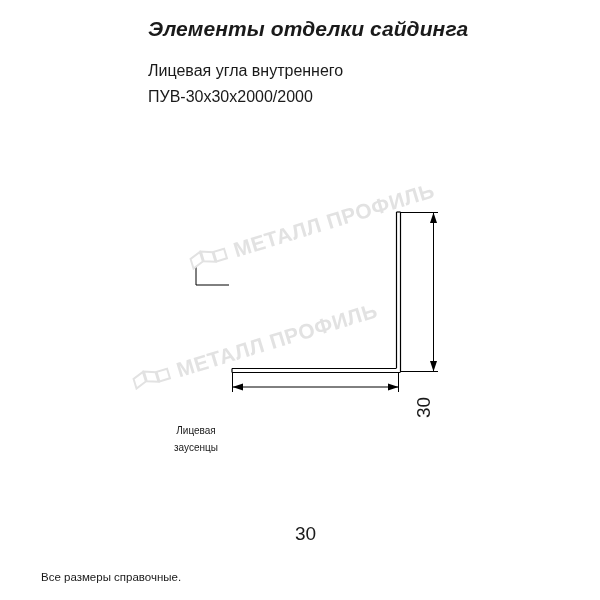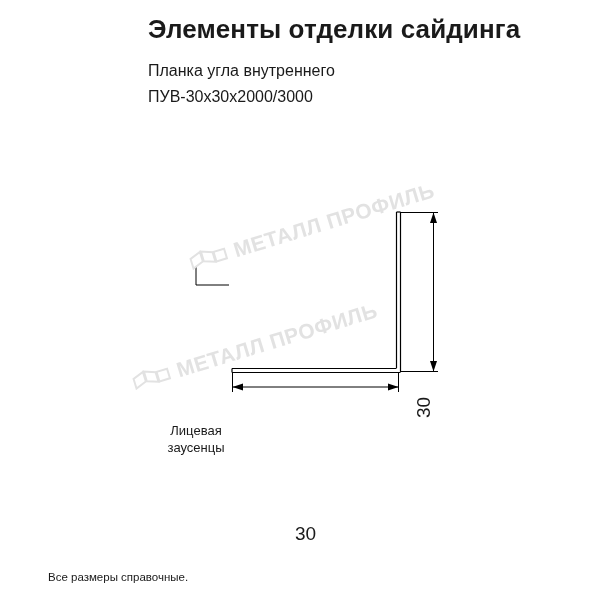--- a/index.html
+++ b/index.html
@@ -21,25 +21,26 @@
     height: 600px;
   }
   
   .header {
     position: absolute;
     left: 148px;
     top: 16px;
     width: 440px;
   }
   .title-main {
-    font-size: 26px;
+    font-size: 21px;
     font-weight: bold;
     line-height: 26px;
     margin: 0 0 18px 0;
     letter-spacing: 0.1px;
+    font-style: italic;
   }
   .title-sub {
     font-size: 16px;
     line-height: 22px;
     margin: 0;
   }
   .title-sub2 {
     font-size: 16px;
     line-height: 22px;
     margin: 4px 0 0 0;
@@ -70,21 +71,21 @@
   .wm-1 { left: 185px; top: 215px; transform: rotate(-17deg); }
   .wm-2 { left: 128px; top: 335px; transform: rotate(-17deg); }
   .wm-logo {
     display: inline-block;
     vertical-align: middle;
     margin-right: 6px;
   }
   
   .lbl {
     position: absolute;
-    font-size: 13px;
+    font-size: 10px;
     line-height: 17px;
     color: #1a1a1a;
     white-space: nowrap;
   }
   .lbl-face {
     left: 150px;
     top: 272px;
     text-align: center;
     width: 92px;
   }
@@ -96,38 +97,38 @@
   .lbl-dim-right {
     left: 415px;
     top: 268px;
     font-size: 19px;
     transform: rotate(-90deg);
     transform-origin: left top;
   }
   
   .footer {
     position: absolute;
-    left: 48px;
+    left: 41px;
     bottom: 14px;
     width: 520px;
     font-size: 11.5px;
     line-height: 17px;
     color: #1a1a1a;
   }
   .footer div { margin: 0; }
 </style>
 </head>
 <body>
 
 <div class="page">
 
   <div class="header">
     <h1 class="title-main">Элементы отделки сайдинга</h1>
-    <p class="title-sub">Планка угла внутреннего</p>
-    <p class="title-sub2">ПУВ-30х30х2000/3000</p>
+    <p class="title-sub">Лицевая угла внутреннего</p>
+    <p class="title-sub2">ПУВ-30х30х2000/2000</p>
   </div>
 
   <div class="drawing">
     <svg width="600" height="300" viewBox="0 0 600 300" xmlns="http://www.w3.org/2000/svg">
 
       <g stroke="#000000" fill="none" stroke-width="1.2">
 
         <line x1="396.5" y1="62" x2="396.5" y2="218"></line>
         <line x1="400.5" y1="62" x2="400.5" y2="222"></line>
 

